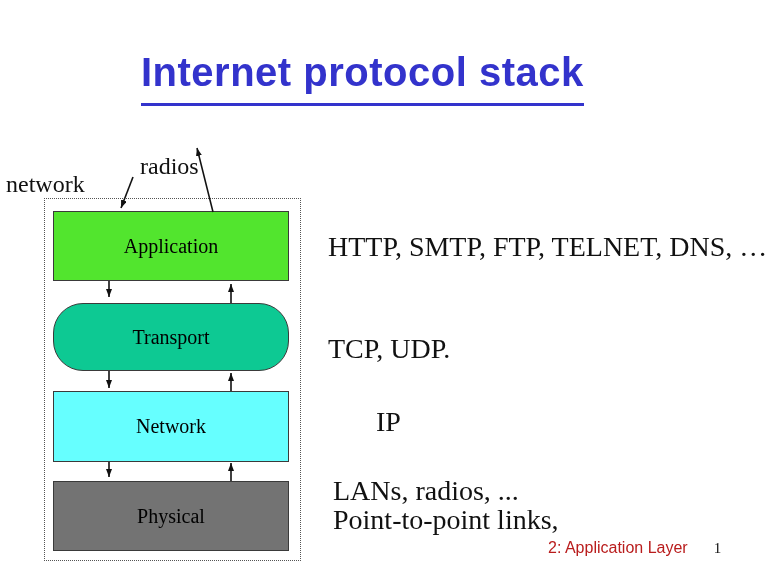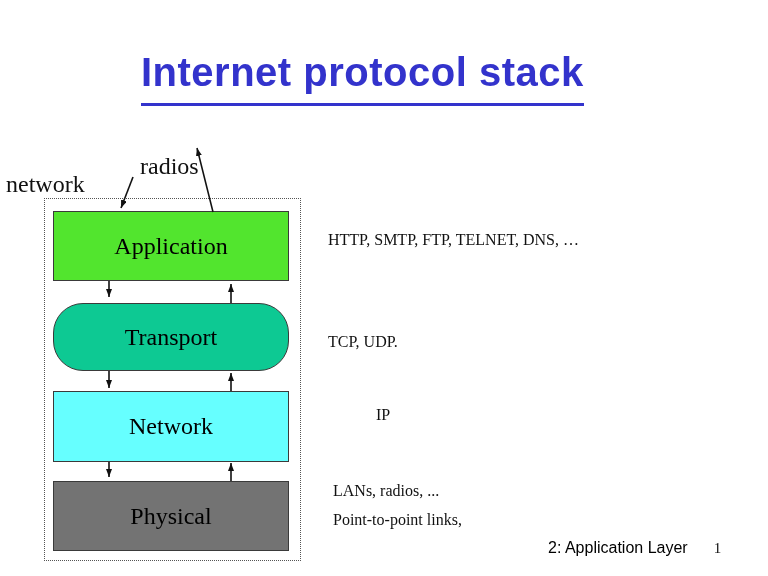--- a/index.html
+++ b/index.html
@@ -25,38 +25,38 @@
   #stack-frame{
     left:44px;top:198px;width:257px;height:363px;
     border:1px dotted #555;background:#ffffff;box-sizing:border-box;
   }
   
   .layer{
     position:absolute;left:8px;width:236px;
     border:1px solid #3a3a3a;box-sizing:border-box;
     display:flex;align-items:center;justify-content:center;
   }
-  .layer span{font-size:24px;color:#000;}
+  .layer span{font-size:20px;color:#000;}
   #layer-0{top:12px;height:70px;}
   #layer-1{top:104px;height:68px;border-radius:30px;}
   #layer-2{top:192px;height:71px;}
   #layer-3{top:282px;height:70px;}
   
   #arrows{left:0;top:0;width:768px;height:576px;pointer-events:none;z-index:6;}
   #arrows line{stroke:#111;stroke-width:1.6;}
   
-  .annotation{font-size:16px;color:#111;white-space:nowrap;}
+  .annotation{font-size:28px;color:#111;white-space:nowrap;}
   #ann-0{left:328px;top:231px;}
   #ann-1{left:328px;top:333px;}
   #ann-2{left:376px;top:406px;}
   #ann-3{left:333px;top:476px;line-height:29px;}
   
   #footer{left:548px;top:539px;display:flex;align-items:baseline;}
   #footer .section{
-    font-family:"Liberation Sans", sans-serif;font-size:16px;color:#000000;
+    font-family:"Liberation Sans", sans-serif;font-size:16px;color:#b91c1c;
     white-space:nowrap;
   }
   #footer .page{font-size:15px;color:#111;margin-left:26px;}
 </style>
 </head>
 <body>
 
 <div class="abs" id="title" style="color: rgb(51, 51, 204); border-bottom-color: rgb(51, 51, 204);">Internet protocol stack</div>
 
 <div class="abs hand-label" id="users-label">radios</div>

